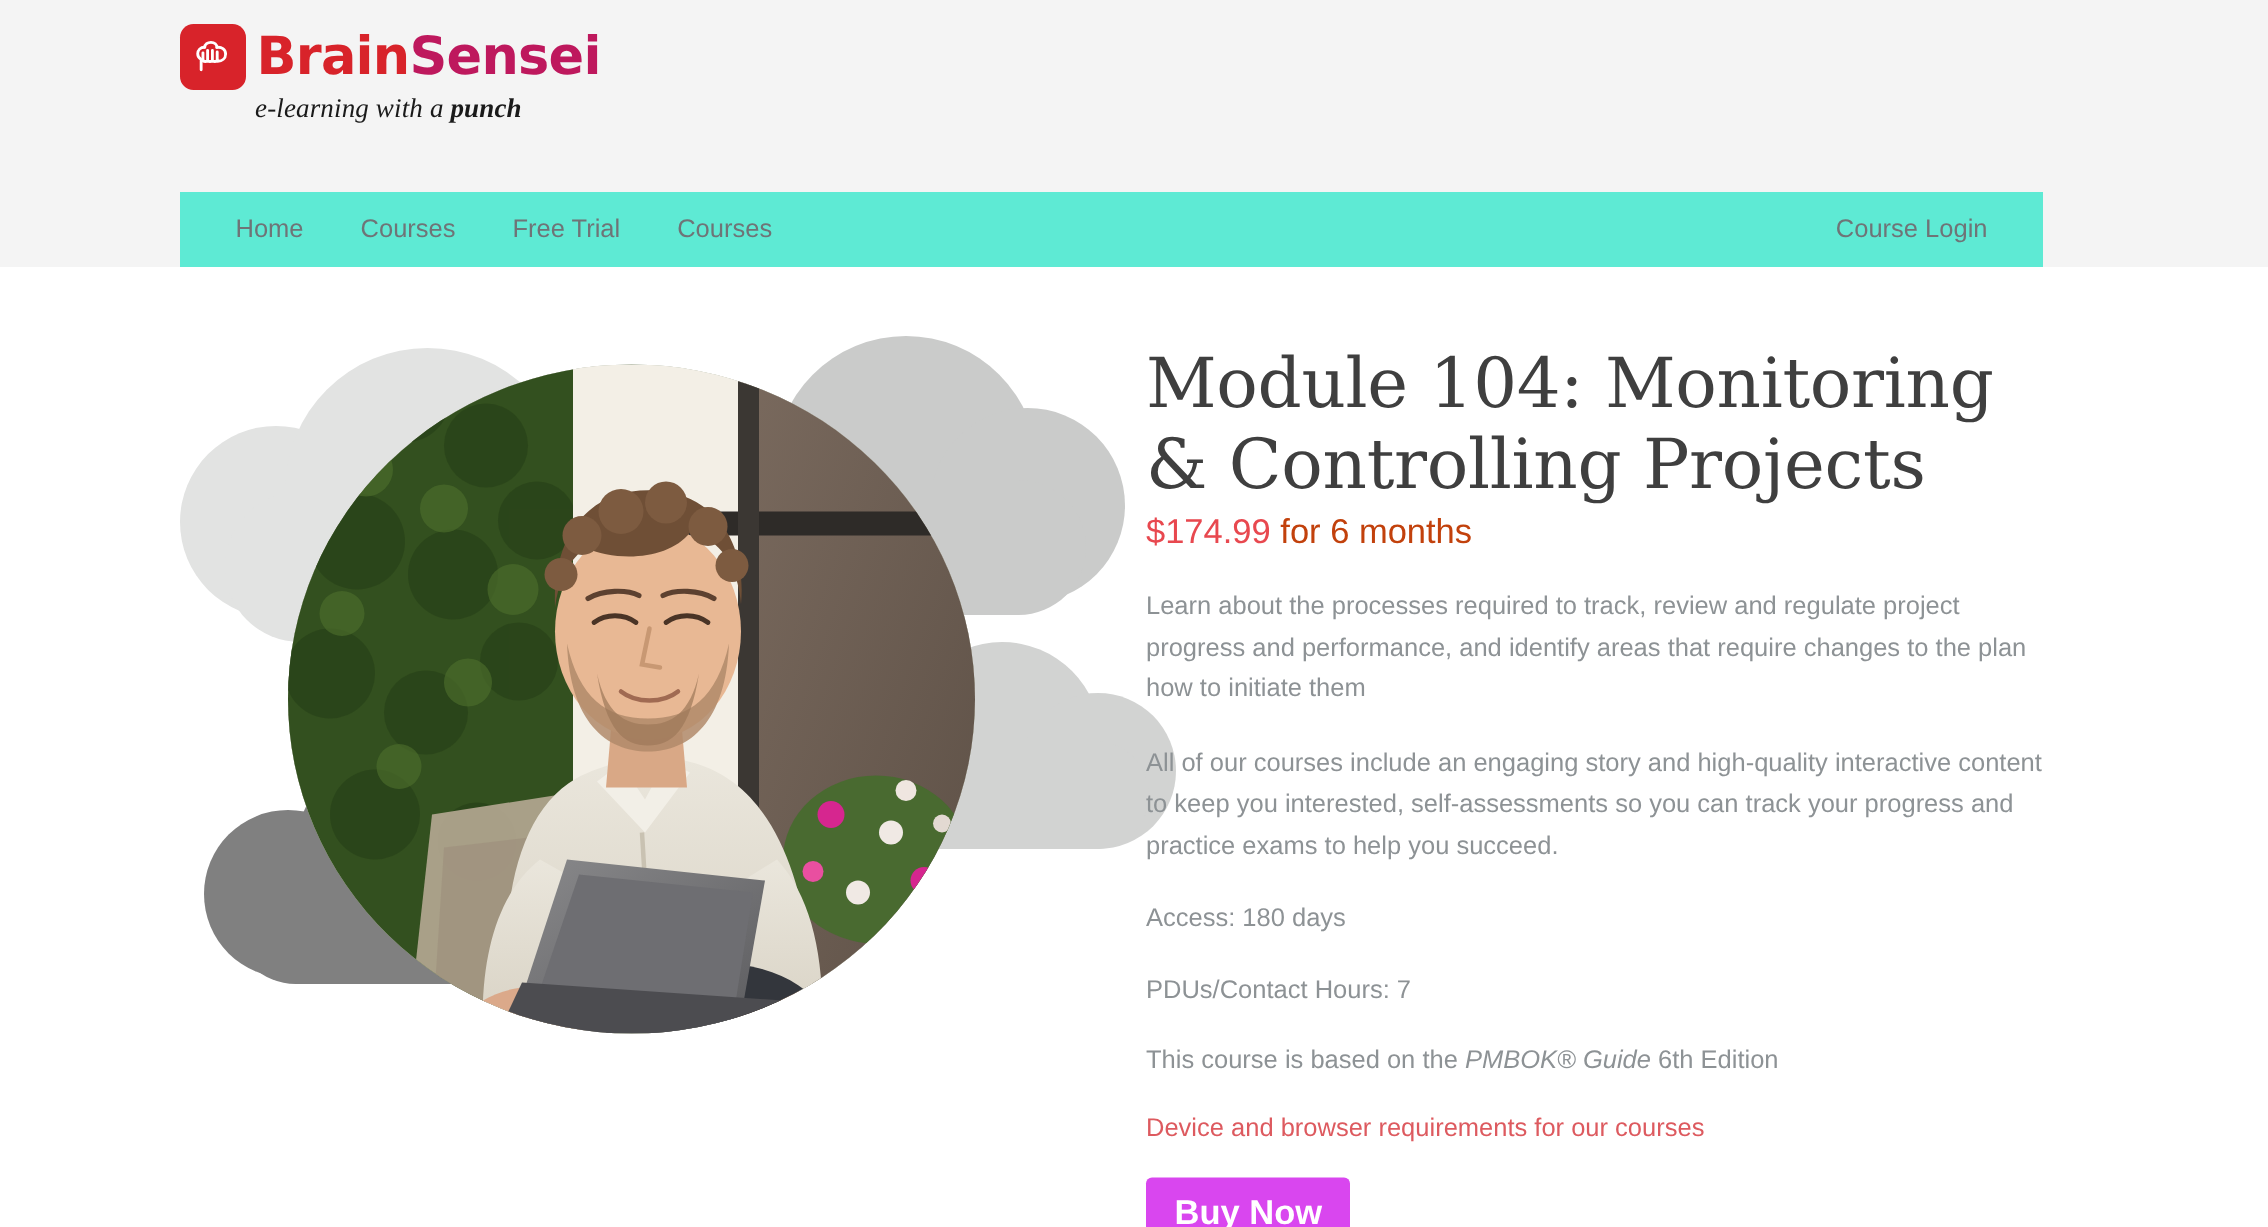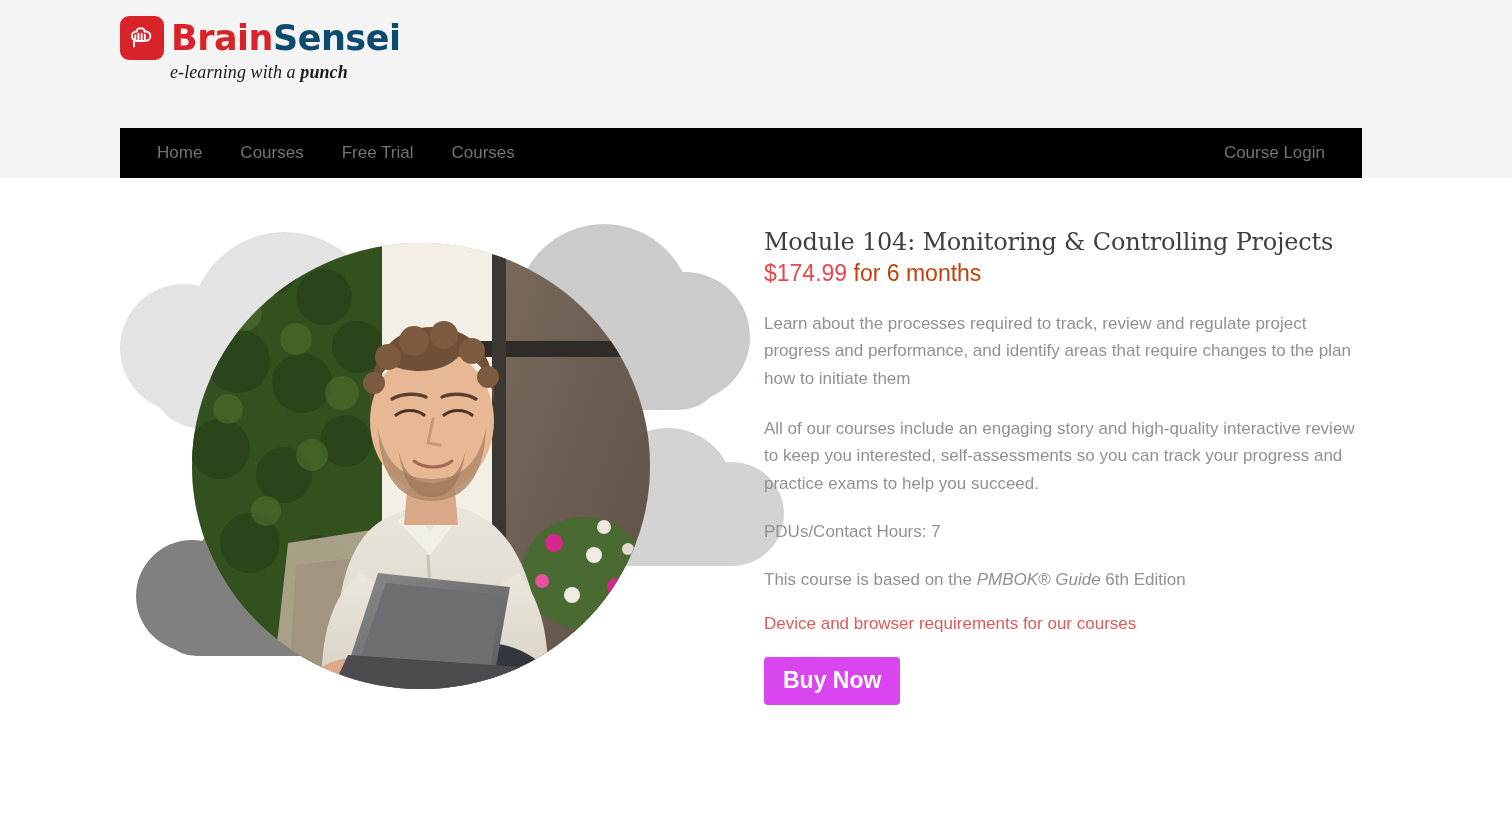--- a/index.html
+++ b/index.html
@@ -53,41 +53,41 @@
   .logo-wordmark {
     margin-left: 7px;
     font-family: "DejaVu Sans", sans-serif;
     font-weight: bold;
     font-size: 35px;
     letter-spacing: -0.5px;
     line-height: 1;
     white-space: nowrap;
   }
   .logo-brain { color: #d8232a; }
-  .logo-sensei { color: #0c4a6e; }
+  .logo-sensei { color: #be185d; }
   .logo-tagline {
     margin-top: 2px;
     margin-left: 50px;
     font-family: "Liberation Serif", serif;
     font-style: italic;
     font-size: 18px;
     color: #1a1a1a;
     white-space: nowrap;
     letter-spacing: 0.1px;
   }
   .logo-tagline b { font-weight: bold; }
 
   
   .navbar {
     position: absolute;
     top: 128px;
     left: 120px;
     width: 1242px;
     height: 50px;
-    background: #000000;
+    background: #5eead4;
     display: flex;
     align-items: center;
     padding: 0 18px;
     gap: 36px;
   }
   .nav-left {
     display: flex;
     align-items: center;
   }
   .nav-right {
@@ -177,21 +177,21 @@
 
   
   .detail {
     position: absolute;
     left: 764px;
     top: 50px;
     width: 600px;
   }
   .course-title {
     font-family: "DejaVu Serif", serif;
-    font-size: 24px;
+    font-size: 46px;
     line-height: 1.18;
     color: #3f3f3f;
     font-weight: normal;
     margin: 0;
     letter-spacing: -0.2px;
   }
   .price-line {
     margin-top: 4px;
     font-size: 23px;
     line-height: 1.2;
@@ -424,22 +424,23 @@
 
     <h1 class="course-title">Module 104: Monitoring &amp; Controlling Projects</h1>
 
     <div class="price-line">
       <span class="price">$174.99</span>
       <span class="price-period">for 6 months</span>
     </div>
 
     <p class="body-text">Learn about the processes required to track, review and regulate project progress and performance, and identify areas that require changes to the plan how to initiate them</p>
 
-    <p class="body-text tight">All of our courses include an engaging story and high-quality interactive review to keep you interested, self-assessments so you can track your progress and practice exams to help you succeed.</p>
-
+    <p class="body-text tight">All of our courses include an engaging story and high-quality interactive content to keep you interested, self-assessments so you can track your progress and practice exams to help you succeed.</p>
+
+    <p class="meta-line">Access: 180 days</p>
 
     <p class="meta-line">PDUs/Contact Hours: 7</p>
 
     <p class="meta-line"><span>This course is based on the </span><i>PMBOK® Guide</i><span> 6th Edition</span></p>
 
     <a class="req-link" href="#">Device and browser requirements for our courses</a>
 
     <div>
       <button class="buy-button">Buy Now</button>
     </div>

